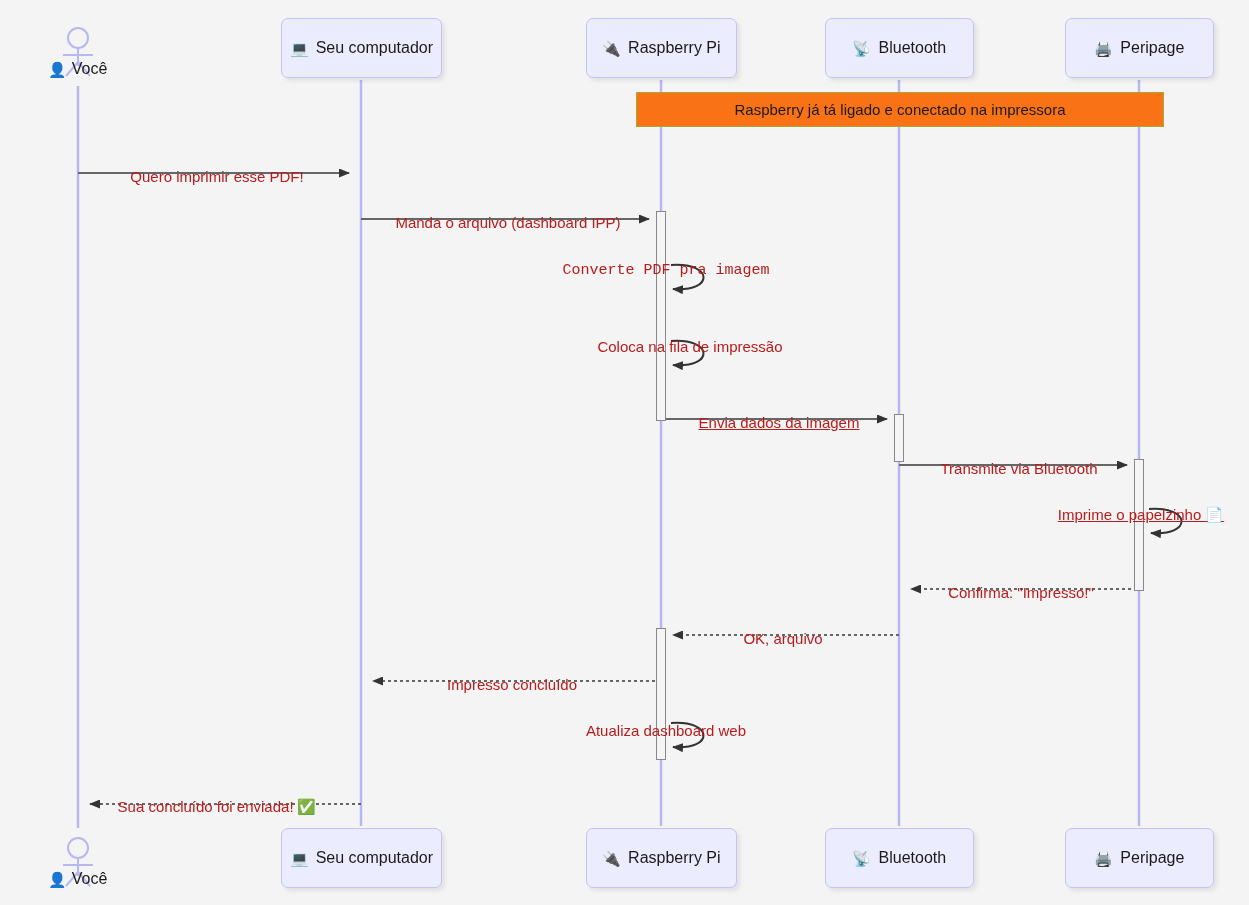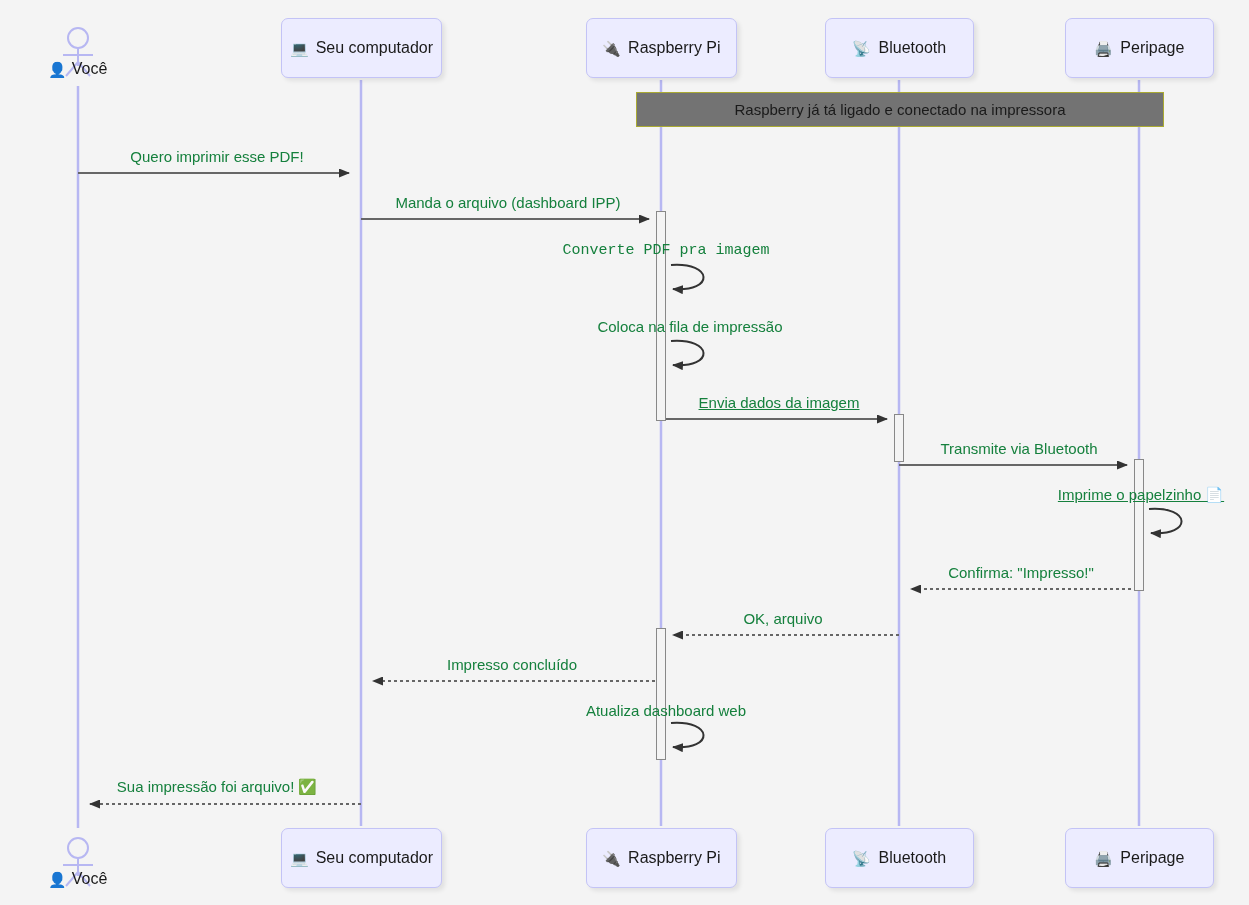--- a/index.html
+++ b/index.html
@@ -42,21 +42,21 @@
     white-space: nowrap;
   }
   .box .emoji {
     font-size: 15px;
     margin-right: 7px;
     line-height: 1;
   }
   .note {
     position: absolute;
     box-sizing: border-box;
-    background: #737373;
+    background: #f97316;
     border: 1px solid #AAAA33;
     display: flex;
     align-items: center;
     justify-content: center;
     font-size: 15px;
     color: #1a1a1a;
     white-space: nowrap;
   }
   .actor-label {
     position: absolute;
@@ -67,23 +67,24 @@
     align-items: center;
   }
   .actor-label .emoji {
     font-size: 15px;
     margin-right: 5px;
     line-height: 1;
   }
   .msg-label {
     position: absolute;
     font-size: 15px;
-    color: #15803d;
+    color: #b91c1c;
     white-space: nowrap;
     transform: translateX(-50%);
+    margin-top: 20px;
   }
   .activation {
     position: absolute;
     box-sizing: border-box;
     background: #f4f4f4;
     border: 1px solid #888888;
     width: 10px;
   }
 </style>
 </head>
@@ -202,15 +203,15 @@
   <div class="msg-label" style="left:508px; top:194px;">Manda o arquivo (dashboard IPP)</div>
   <div class="msg-label" style="left:666px; top:242px;font-family:Liberation Mono, monospace;">Converte PDF pra imagem</div>
   <div class="msg-label" style="left:690px; top:318px;">Coloca na fila de impressão</div>
   <div class="msg-label" style="left:779px; top:394px;text-decoration:underline;">Envia dados da imagem</div>
   <div class="msg-label" style="left:1019px; top:440px;">Transmite via Bluetooth</div>
   <div class="msg-label" style="left:1141px; top:486px;text-decoration:underline;">Imprime o papelzinho 📄</div>
   <div class="msg-label" style="left:1021px; top:564px;">Confirma: "Impresso!"</div>
   <div class="msg-label" style="left:783px; top:610px;">OK, arquivo</div>
   <div class="msg-label" style="left:512px; top:656px;">Impresso concluído</div>
   <div class="msg-label" style="left:666px; top:702px;">Atualiza dashboard web</div>
-  <div class="msg-label" style="left:217px; top:778px;">Sua impressão foi arquivo! ✅</div>
+  <div class="msg-label" style="left:217px; top:778px;">Sua concluído foi enviada! ✅</div>
 
 </div>
 
 </body></html>

